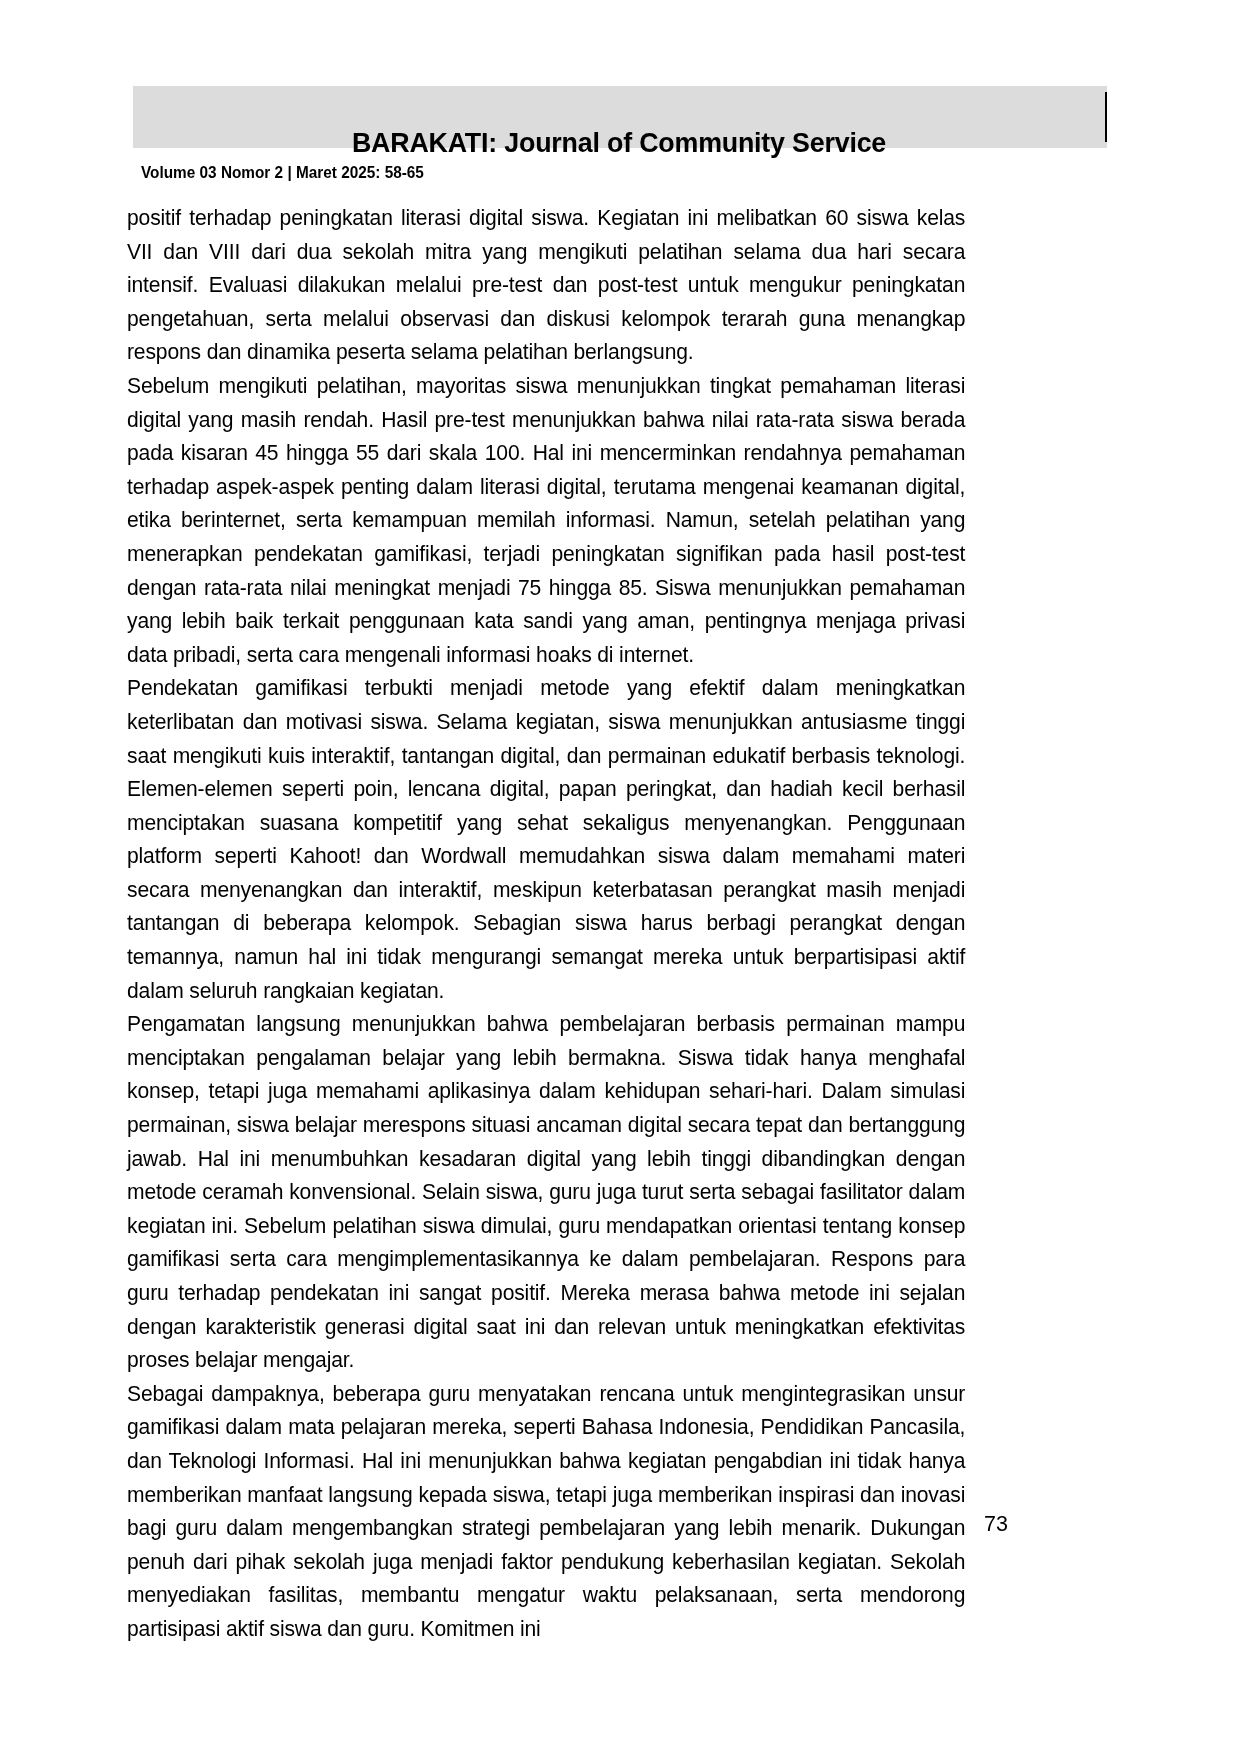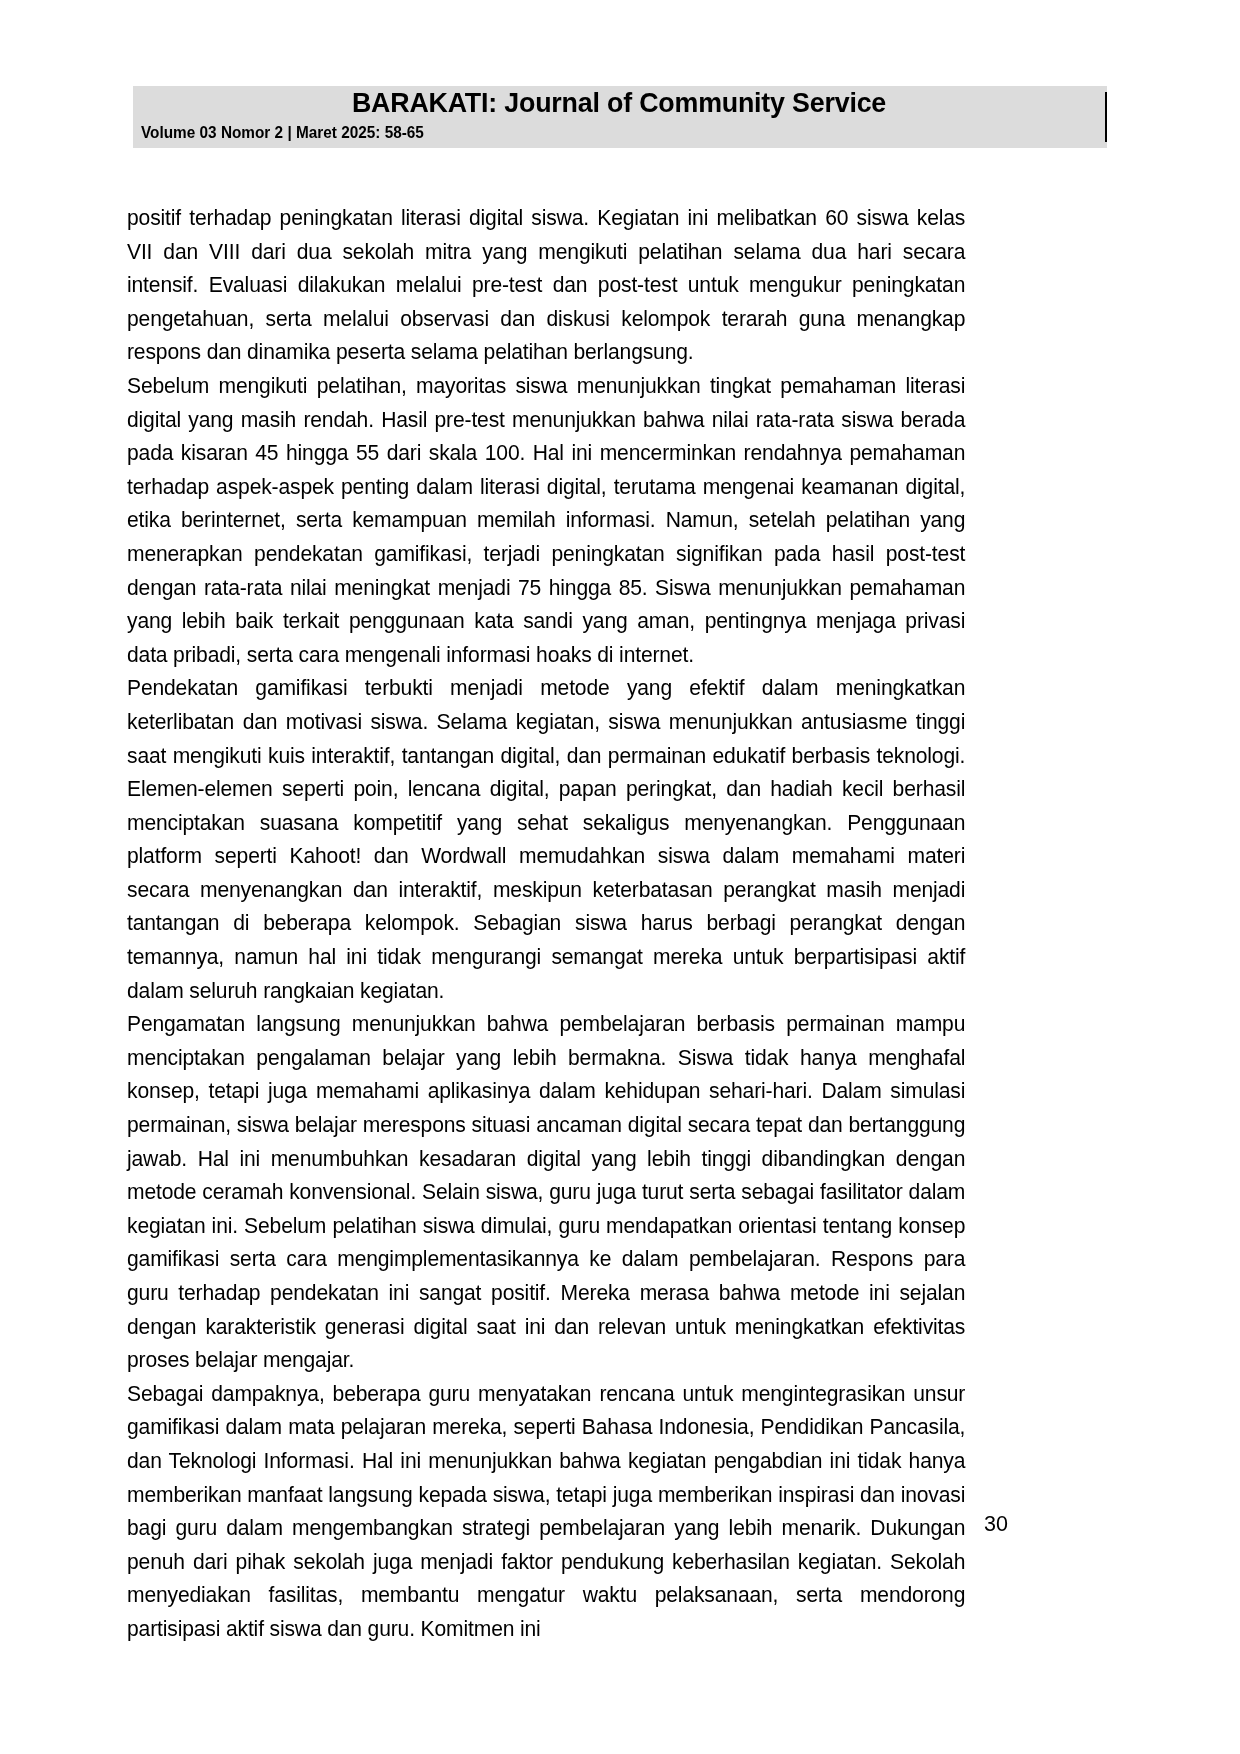--- a/index.html
+++ b/index.html
@@ -33,20 +33,21 @@
     background: #dcdcdc;
     box-sizing: border-box;
     display: flex;
     align-items: stretch;
     height: 62px;
   }
   .masthead-left {
     flex: 1 1 auto;
     position: relative;
     padding: 0;
+    margin-top: 40px;
   }
   .journal-title {
     position: absolute;
     left: 0;
     right: 0;
     top: 2px;
     text-align: center;
     font-size: 28.5px;
     font-weight: 700;
     letter-spacing: -0.2px;
@@ -150,15 +151,15 @@
   <div class="header-rule">______________________________________________________________</div>
 
   <div class="body-col">
     <p>positif terhadap peningkatan literasi digital siswa. Kegiatan ini melibatkan 60 siswa kelas VII dan VIII dari dua sekolah mitra yang mengikuti pelatihan selama dua hari secara intensif. Evaluasi dilakukan melalui pre-test dan post-test untuk mengukur peningkatan pengetahuan, serta melalui observasi dan diskusi kelompok terarah guna menangkap respons dan dinamika peserta selama pelatihan berlangsung.</p>
     <p>Sebelum mengikuti pelatihan, mayoritas siswa menunjukkan tingkat pemahaman literasi digital yang masih rendah. Hasil pre-test menunjukkan bahwa nilai rata-rata siswa berada pada kisaran 45 hingga 55 dari skala 100. Hal ini mencerminkan rendahnya pemahaman terhadap aspek-aspek penting dalam literasi digital, terutama mengenai keamanan digital, etika berinternet, serta kemampuan memilah informasi. Namun, setelah pelatihan yang menerapkan pendekatan gamifikasi, terjadi peningkatan signifikan pada hasil post-test dengan rata-rata nilai meningkat menjadi 75 hingga 85. Siswa menunjukkan pemahaman yang lebih baik terkait penggunaan kata sandi yang aman, pentingnya menjaga privasi data pribadi, serta cara mengenali informasi hoaks di internet.</p>
     <p>Pendekatan gamifikasi terbukti menjadi metode yang efektif dalam meningkatkan keterlibatan dan motivasi siswa. Selama kegiatan, siswa menunjukkan antusiasme tinggi saat mengikuti kuis interaktif, tantangan digital, dan permainan edukatif berbasis teknologi. Elemen-elemen seperti poin, lencana digital, papan peringkat, dan hadiah kecil berhasil menciptakan suasana kompetitif yang sehat sekaligus menyenangkan. Penggunaan platform seperti Kahoot! dan Wordwall memudahkan siswa dalam memahami materi secara menyenangkan dan interaktif, meskipun keterbatasan perangkat masih menjadi tantangan di beberapa kelompok. Sebagian siswa harus berbagi perangkat dengan temannya, namun hal ini tidak mengurangi semangat mereka untuk berpartisipasi aktif dalam seluruh rangkaian kegiatan.</p>
     <p>Pengamatan langsung menunjukkan bahwa pembelajaran berbasis permainan mampu menciptakan pengalaman belajar yang lebih bermakna. Siswa tidak hanya menghafal konsep, tetapi juga memahami aplikasinya dalam kehidupan sehari-hari. Dalam simulasi permainan, siswa belajar merespons situasi ancaman digital secara tepat dan bertanggung jawab. Hal ini menumbuhkan kesadaran digital yang lebih tinggi dibandingkan dengan metode ceramah konvensional. Selain siswa, guru juga turut serta sebagai fasilitator dalam kegiatan ini. Sebelum pelatihan siswa dimulai, guru mendapatkan orientasi tentang konsep gamifikasi serta cara mengimplementasikannya ke dalam pembelajaran. Respons para guru terhadap pendekatan ini sangat positif. Mereka merasa bahwa metode ini sejalan dengan karakteristik generasi digital saat ini dan relevan untuk meningkatkan efektivitas proses belajar mengajar.</p>
     <p>Sebagai dampaknya, beberapa guru menyatakan rencana untuk mengintegrasikan unsur gamifikasi dalam mata pelajaran mereka, seperti Bahasa Indonesia, Pendidikan Pancasila, dan Teknologi Informasi. Hal ini menunjukkan bahwa kegiatan pengabdian ini tidak hanya memberikan manfaat langsung kepada siswa, tetapi juga memberikan inspirasi dan inovasi bagi guru dalam mengembangkan strategi pembelajaran yang lebih menarik. Dukungan penuh dari pihak sekolah juga menjadi faktor pendukung keberhasilan kegiatan. Sekolah menyediakan fasilitas, membantu mengatur waktu pelaksanaan, serta mendorong partisipasi aktif siswa dan guru. Komitmen ini</p>
   </div>
 
-  <div class="page-number">30</div>
+  <div class="page-number">73</div>
 
 </div>
 
 </body></html>

